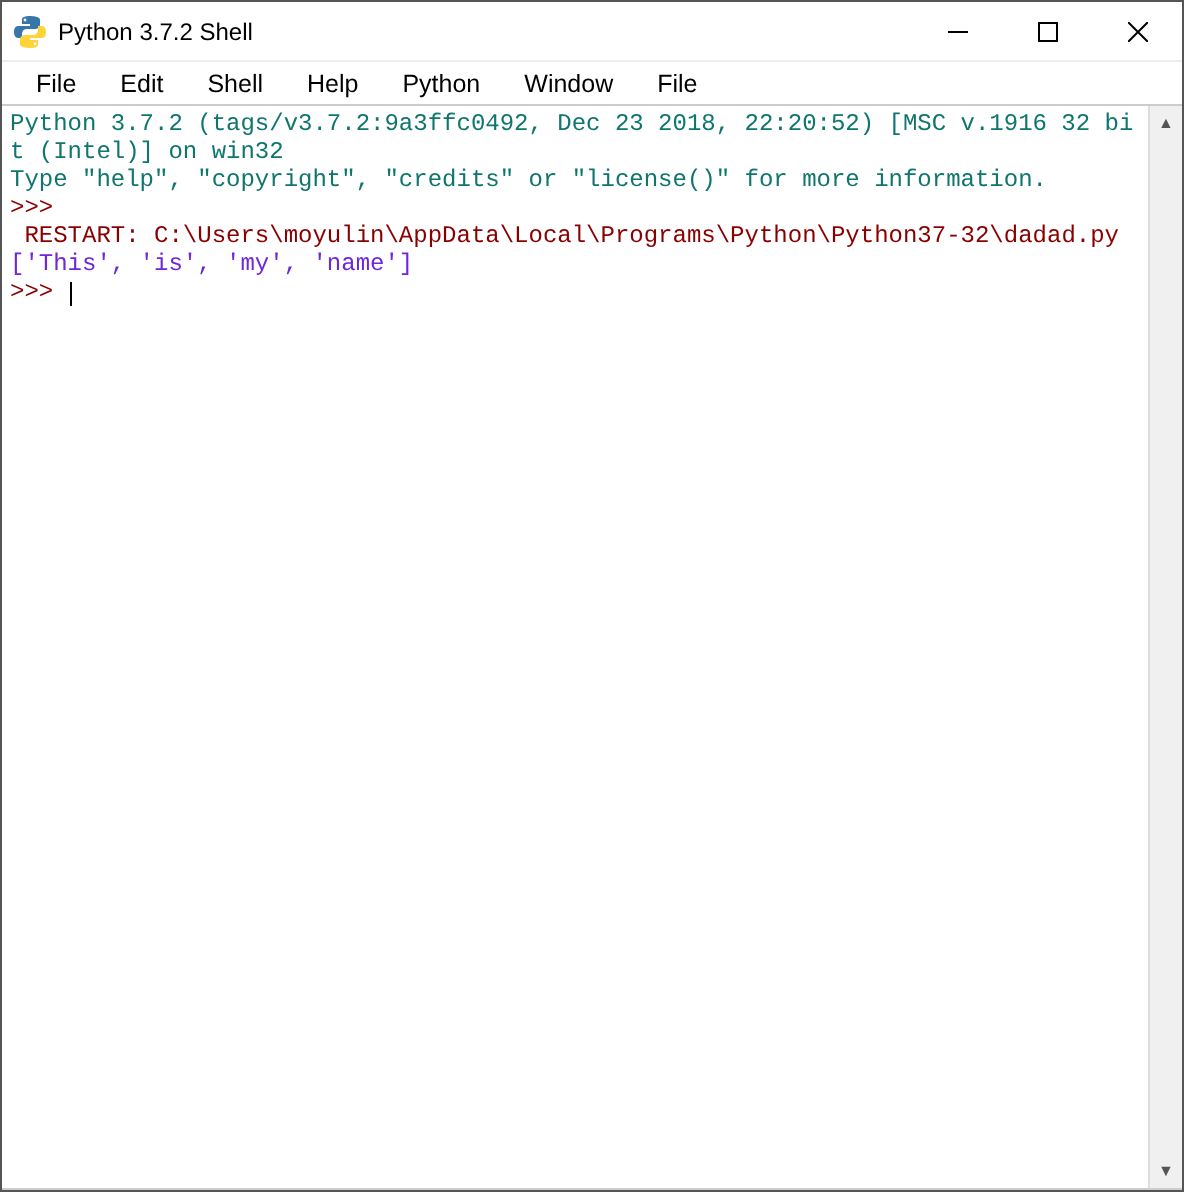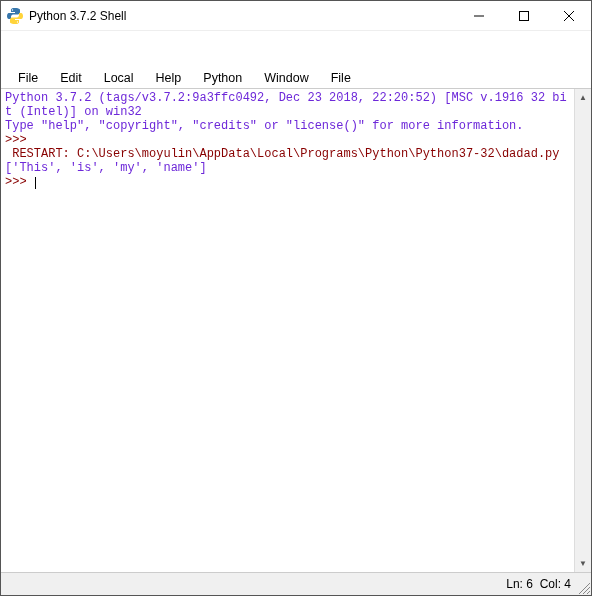--- a/index.html
+++ b/index.html
@@ -52,21 +52,20 @@
       cursor: pointer;
     }
     .menubar {
       height: 22px;
       display: flex;
       align-items: center;
       padding-left: 8px;
       border-bottom: 1px solid #ccc;
       font-size: 12.5px;
       gap: 4px;
-      margin-top: 36px;
     }
     .menu-item {
       padding: 2px 9px;
       cursor: pointer;
     }
     .content-wrap {
       flex: 1;
       display: flex;
       min-height: 0;
       border-bottom: 1px solid #ccc;
@@ -108,21 +107,21 @@
       color: #000;
       position: relative;
     }
     .resize-grip {
       position: absolute;
       right: 1px;
       bottom: 1px;
       width: 14px;
       height: 14px;
     }
-    .line { color: #6d28d9; text-align: right; }
+    .line { color: #0f766e; text-align: right; }
     .brown { color: #800; }
     .blue { color: #6d28d9; }
     .cursor {
       display: inline-block;
       width: 1px;
       height: 12px;
       background: #000;
       vertical-align: text-bottom;
       margin-left: 1px;
     }
@@ -155,43 +154,33 @@
             <line x1="0" y1="0" x2="10" y2="10" stroke="#000" stroke-width="1"></line>
             <line x1="10" y1="0" x2="0" y2="10" stroke="#000" stroke-width="1"></line>
           </svg>
       </div>
     </div>
   </div>
 
   <div class="menubar">
     <span class="menu-item">File</span>
     <span class="menu-item">Edit</span>
-    <span class="menu-item">Local</span>
+    <span class="menu-item">Shell</span>
     <span class="menu-item">Help</span>
     <span class="menu-item">Python</span>
     <span class="menu-item">Window</span>
     <span class="menu-item">File</span>
   </div>
 
   <div class="content-wrap">
     <div class="content"><span class="line">Python 3.7.2 (tags/v3.7.2:9a3ffc0492, Dec 23 2018, 22:20:52) [MSC v.1916 32 bit (Intel)] on win32</span>
 <span class="line">Type "help", "copyright", "credits" or "license()" for more information.</span>
 <span class="brown">&gt;&gt;&gt; </span>
 <span class="brown"> RESTART: C:\Users\moyulin\AppData\Local\Programs\Python\Python37-32\dadad.py </span>
 <span class="blue">['This', 'is', 'my', 'name']</span>
 <span class="brown">&gt;&gt;&gt; </span><span class="cursor"></span></div>
     <div class="scrollbar">
       <div class="scroll-up">▲</div>
       <div class="scroll-down">▼</div>
     </div>
   </div>
 
-  <div class="statusbar">
-    <span><span>Ln: </span><span>6</span></span>&nbsp;&nbsp;<span><span>Col: </span><span>4</span></span>
-    <span class="resize-grip">
-      <svg viewBox="0 0 14 14">
-        <line x1="3" y1="14" x2="14" y2="3" stroke="#888" stroke-width="1"></line>
-        <line x1="7" y1="14" x2="14" y2="7" stroke="#888" stroke-width="1"></line>
-        <line x1="11" y1="14" x2="14" y2="11" stroke="#888" stroke-width="1"></line>
-      </svg>
-    </span>
-  </div>
 </div>
 
 </body></html>

